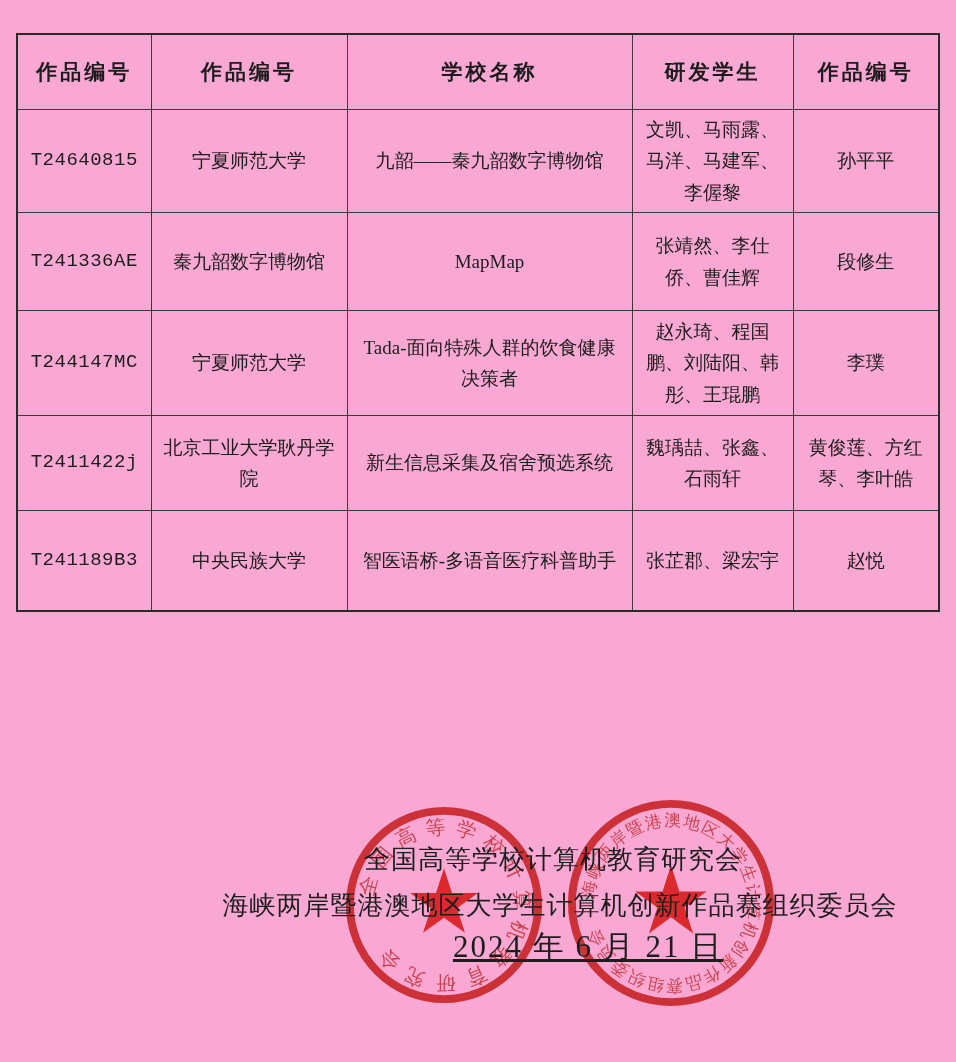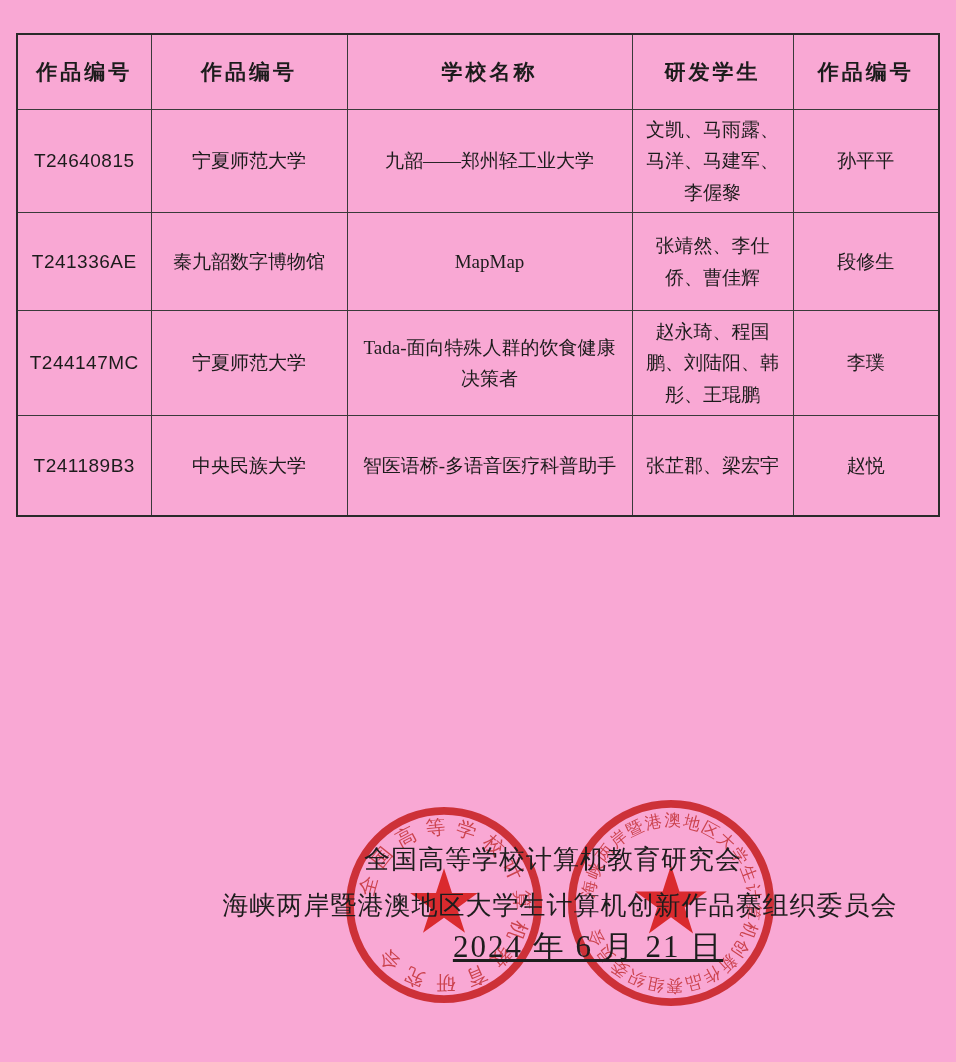--- a/index.html
+++ b/index.html
@@ -43,21 +43,21 @@
     font-weight: bold;
     letter-spacing: 3px;
     height: 66px;
   }
   .award-table td {
     font-size: 19px;
     line-height: 1.65;
     font-family: Liberation Serif, serif;
   }
   .award-table td.id-cell {
-    font-family: Liberation Sans, sans-serif;
+    font-family: Liberation Mono, monospace;
     letter-spacing: 0.5px;
   }
   .award-table tr.r1 td { height: 91px; }
   .award-table tr.r2 td { height: 89px; }
   .award-table tr.r3 td { height: 89px; }
   .award-table tr.r4 td { height: 96px; }
   .award-table tr.r5 td { height: 86px; }
   .award-table tr.r6 td { height: 91px; }
 
   
@@ -104,37 +104,44 @@
         <th>作品编号</th>
         <th>学校名称</th>
         <th>研发学生</th>
         <th>作品编号</th>
       </tr>
     </thead>
     <tbody>
       <tr class="r1">
         <td class="id-cell">T24640815</td>
         <td>宁夏师范大学</td>
-        <td>九韶——郑州轻工业大学</td>
+        <td>九韶——秦九韶数字博物馆</td>
         <td>文凯、马雨露、马洋、马建军、李偓黎</td>
         <td>孙平平</td>
       </tr>
       <tr class="r3">
         <td class="id-cell">T241336AE</td>
         <td>秦九韶数字博物馆</td>
         <td>MapMap</td>
         <td>张靖然、李仕侨、曹佳辉</td>
         <td>段修生</td>
       </tr>
       <tr class="r4">
         <td class="id-cell">T244147MC</td>
         <td>宁夏师范大学</td>
         <td>Tada-面向特殊人群的饮食健康决策者</td>
         <td>赵永琦、程国鹏、刘陆阳、韩彤、王琨鹏</td>
         <td>李璞</td>
+      </tr>
+      <tr class="r5">
+        <td class="id-cell">T2411422j</td>
+        <td>北京工业大学耿丹学院</td>
+        <td>新生信息采集及宿舍预选系统</td>
+        <td>魏瑀喆、张鑫、石雨轩</td>
+        <td>黄俊莲、方红琴、李叶皓</td>
       </tr>
       <tr class="r6">
         <td class="id-cell">T241189B3</td>
         <td>中央民族大学</td>
         <td>智医语桥-多语音医疗科普助手</td>
         <td>张芷郡、梁宏宇</td>
         <td>赵悦</td>
       </tr>
     </tbody>
   </table>

